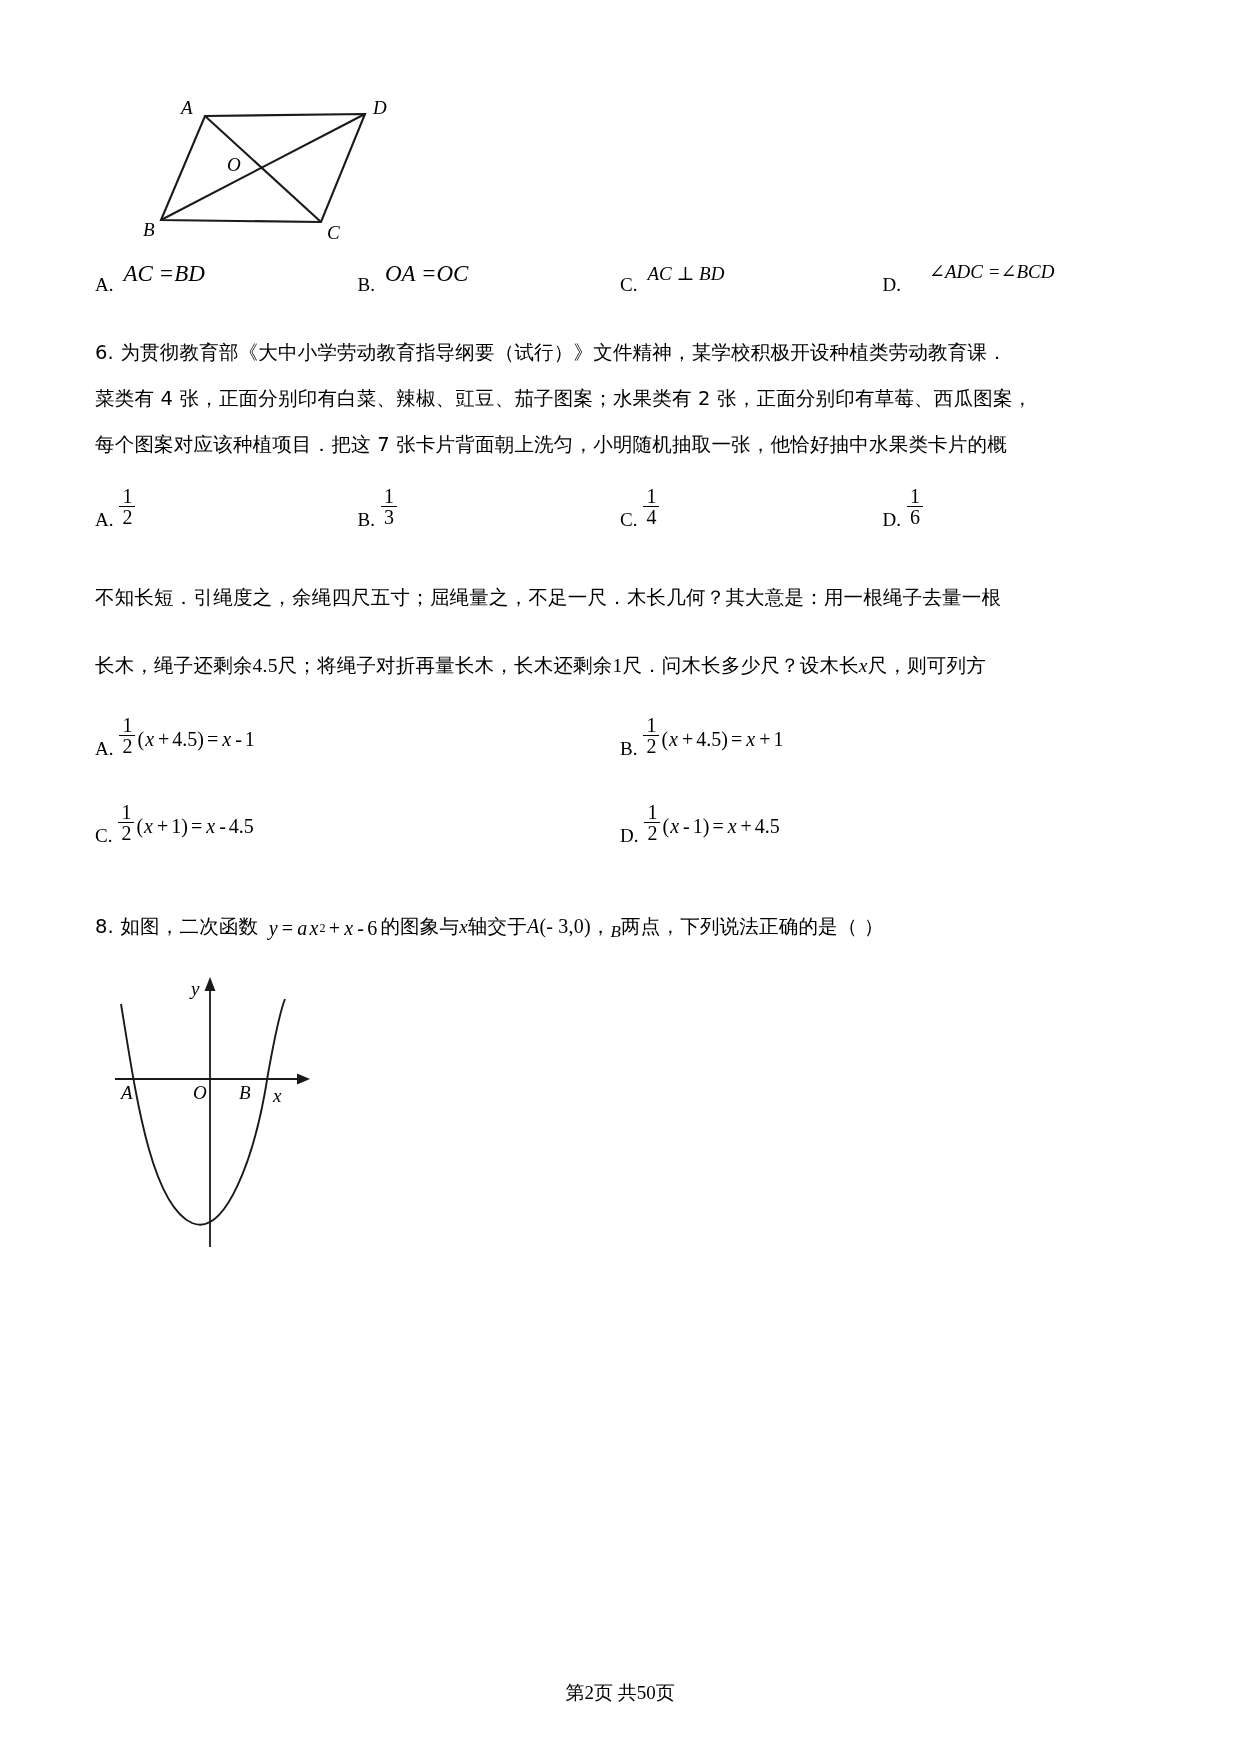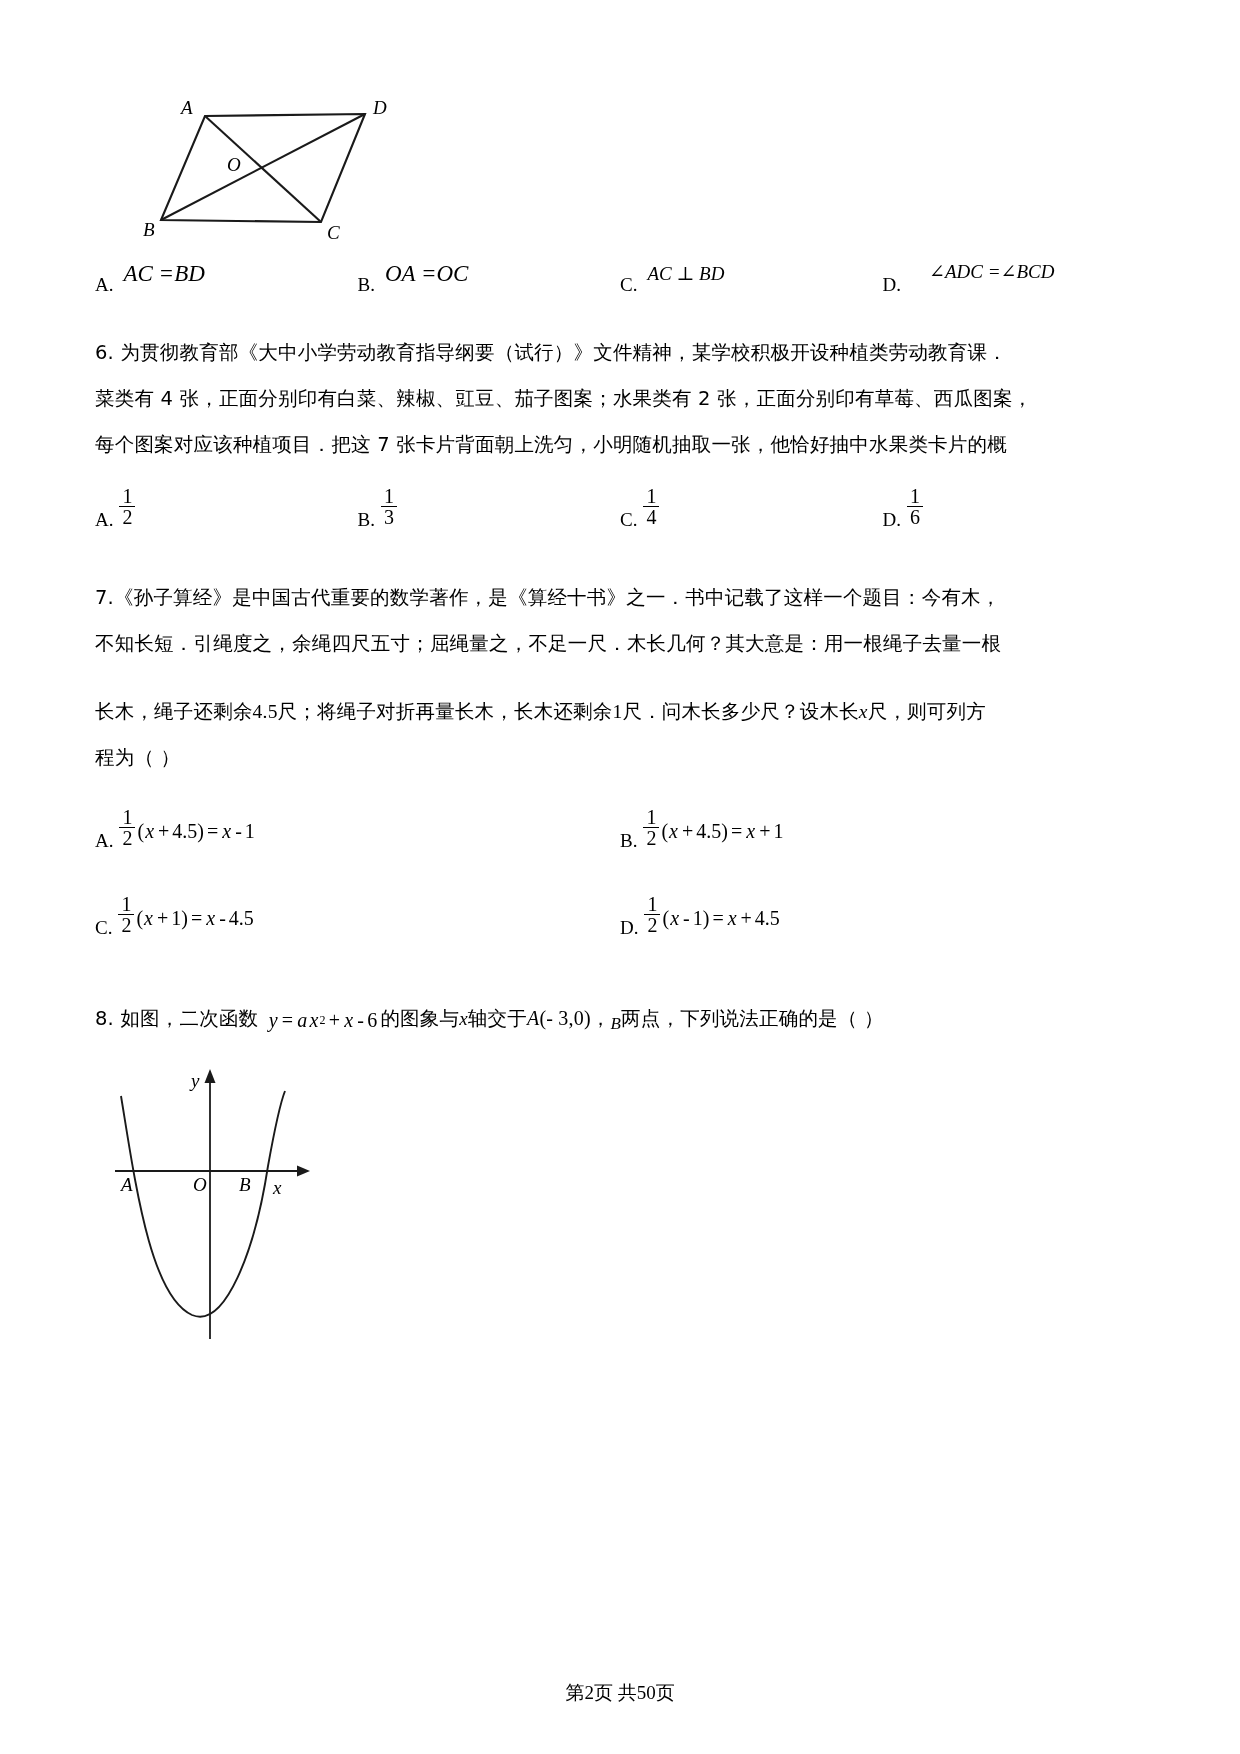--- a/index.html
+++ b/index.html
@@ -202,26 +202,24 @@
     <div class="opt">
       <span class="opt-label">D.</span>
       <span class="frac">
         <span class="num">1</span>
         <span class="den">6</span>
       </span>
     </div>
   </div>
 
   <div class="q-text gap-q7">
-    <div class="q-block">7.《孙子算经》是中国古代重要的数学著作，是《算经十书》之一．书中记载了这样一个题目：今有木，</div>
     <div class="q-block">不知长短．引绳度之，余绳四尺五寸；屈绳量之，不足一尺．木长几何？其大意是：用一根绳子去量一根</div>
     <div class="q-block" style="margin-top:22px;">
       <span>长木，绳子还剩余</span><span class="math-italic" style="font-style:normal;">4.5</span><span>尺；将绳子对折再量长木，长木还剩余</span><span class="math-italic" style="font-style:normal;">1</span><span>尺．问木长多少尺？设木长</span><span class="math-italic">x</span><span>尺，则可列方</span>
     </div>
-    <div class="q-block">程为（    ）</div>
   </div>
 
   <div class="opt-row cols2 gap-opts7">
     <div class="opt">
       <span class="opt-label">A.</span>
       <span class="eqn">
         <span class="frac">
           <span class="num">1</span>
           <span class="den">2</span>
         </span>

